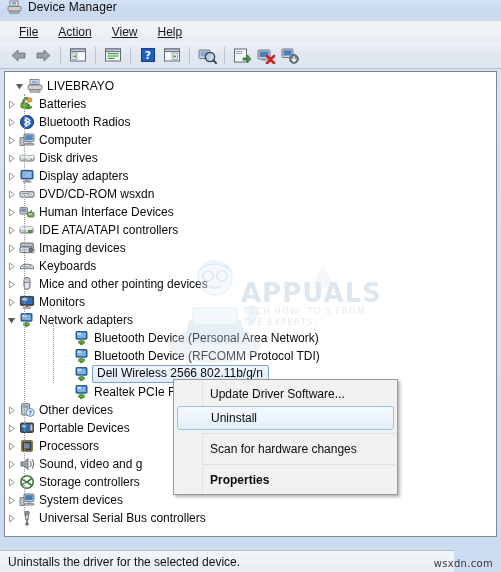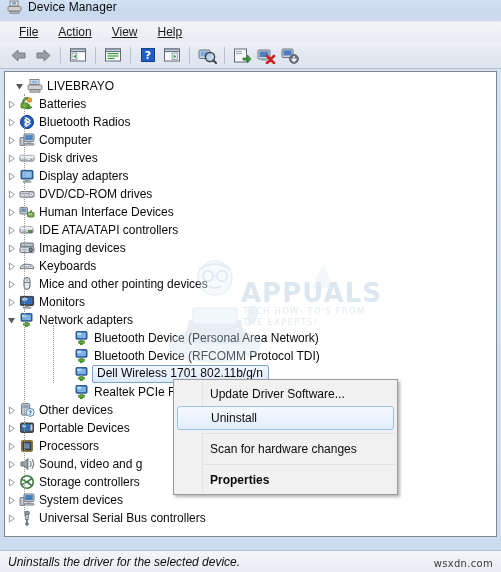--- a/index.html
+++ b/index.html
@@ -67,26 +67,26 @@
   }
   .depth0{padding-left:8px;}
   .depth1{}
   .depth2{padding-left:55px;}
 
   
   .guide{position:absolute;border-left:1px dotted #9a9a9a;}
 
   
   .statusbar{
-    position:absolute;left:0;bottom:0;width:501px;height:22px;
+    position:absolute;left:0;bottom:0;width:454px;height:22px;
     display:flex;align-items:center;
     background:linear-gradient(180deg,#f3f5f8 0%,#e9edf2 100%);
     border-top:1px solid #b8c2ce;
     padding-left:8px;box-sizing:border-box;
-    font-size:12px;color:#111;font-style:italic;
+    font-size:12px;color:#111;
   }
   .wsxdn{
     position:absolute;right:8px;bottom:3px;
     font-size:10px;color:#3a3a3a;letter-spacing:.3px;
     font-family:"DejaVu Sans", sans-serif;
   }
 
   
   .ctxmenu{
     position:absolute;left:173px;top:379px;width:225px;
@@ -350,21 +350,21 @@
             </svg>
           </span>
           <span class="ico">
             <svg width="16" height="16" viewBox="0 0 16 16">
               <rect x="1" y="5.6" width="14" height="5.6" rx="1.2" fill="#d7dbe0" stroke="#5c6670" stroke-width=".9"></rect>
               <rect x="2.4" y="7" width="8" height="1.1" fill="#9aa3ac"></rect>
               <circle cx="12.3" cy="8.4" r="2.4" fill="#e8ecf0" stroke="#7d858d" stroke-width=".7"></circle>
               <circle cx="12.3" cy="8.4" r=".7" fill="#7d858d"></circle>
             </svg>
           </span>
-          <span class="lbl">DVD/CD-ROM drives</span>
+          <span class="lbl">DVD/CD-ROM wsxdn</span>
         </div>
         <div class="row depth1">
           <span class="twisty">
             <svg width="9" height="9" viewBox="0 0 9 9">
               <path d="M2.4 1 L7.4 4.5 L2.4 8 Z" fill="none" stroke="#9a9a9a" stroke-width="1"></path>
             </svg>
           </span>
           <span class="ico">
             <svg width="16" height="16" viewBox="0 0 16 16">
               <rect x="1" y="3.4" width="7.4" height="6.6" rx="1" fill="#c9cfd6" stroke="#5c6670" stroke-width=".9"></rect>
@@ -512,21 +512,21 @@
           <span class="ico">
             <svg width="16" height="16" viewBox="0 0 16 16">
               <rect x="2" y="1.6" width="11" height="7.6" rx=".8" fill="#2f6fb5" stroke="#1c4a80" stroke-width=".9"></rect>
               <rect x="3.2" y="2.7" width="8.6" height="5.4" fill="#7fb2e4"></rect>
               <rect x="3.2" y="2.7" width="4" height="2.4" fill="#bcdaf5"></rect>
               <rect x="6.2" y="9.4" width="2.6" height="1.6" fill="#8f959b"></rect>
               <rect x="4.6" y="11" width="5.8" height="2.4" rx=".5" fill="#5fb43a" stroke="#3d7f20" stroke-width=".8"></rect>
               <rect x="6.6" y="13.4" width="1.8" height="1.4" fill="#5fb43a" stroke="#3d7f20" stroke-width=".6"></rect>
             </svg>
           </span>
-          <span class="lbl">Dell Wireless 1701 802.11b/g/n</span>
+          <span class="lbl">Dell Wireless 2566 802.11b/g/n</span>
         </div>
         <div class="row depth2">
           <span class="twisty"></span>
           <span class="ico">
             <svg width="16" height="16" viewBox="0 0 16 16">
               <rect x="2" y="1.6" width="11" height="7.6" rx=".8" fill="#2f6fb5" stroke="#1c4a80" stroke-width=".9"></rect>
               <rect x="3.2" y="2.7" width="8.6" height="5.4" fill="#7fb2e4"></rect>
               <rect x="3.2" y="2.7" width="4" height="2.4" fill="#bcdaf5"></rect>
               <rect x="6.2" y="9.4" width="2.6" height="1.6" fill="#8f959b"></rect>
               <rect x="4.6" y="11" width="5.8" height="2.4" rx=".5" fill="#5fb43a" stroke="#3d7f20" stroke-width=".8"></rect>

